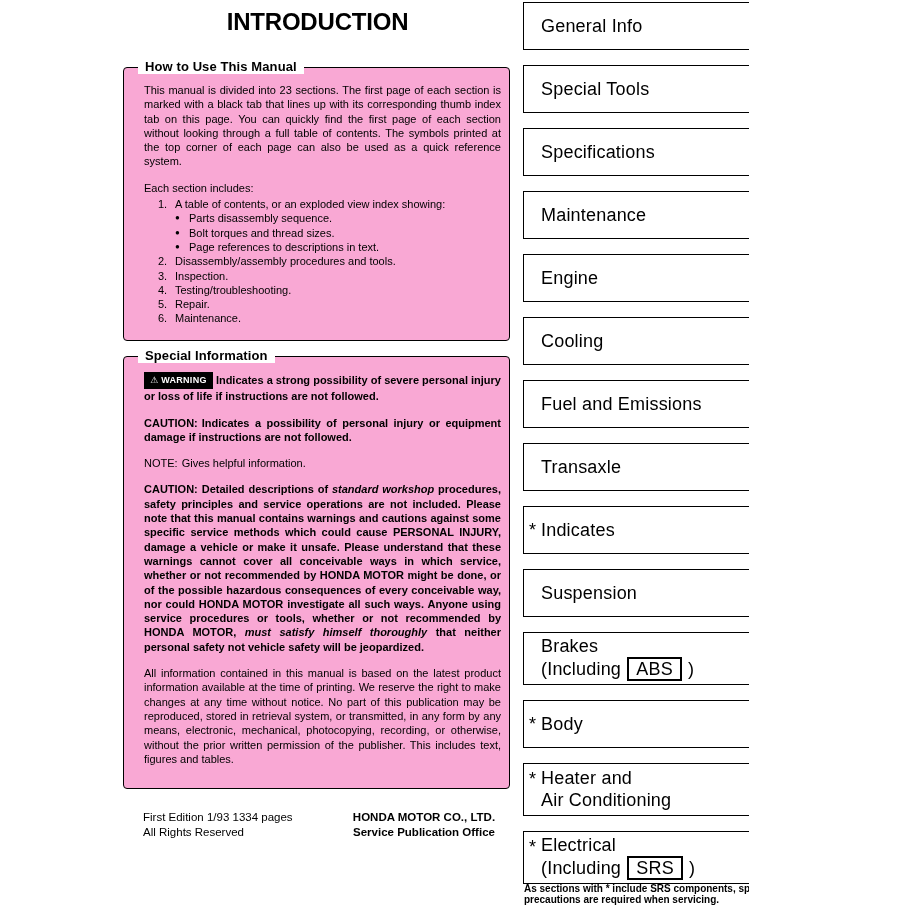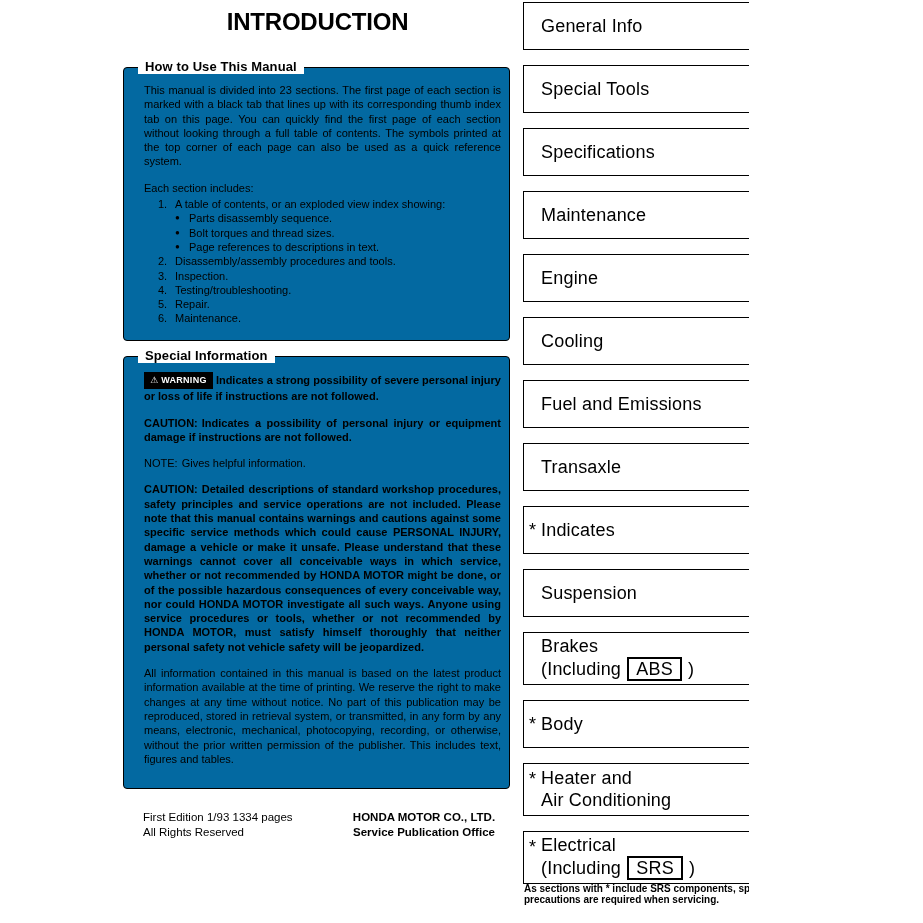--- a/index.html
+++ b/index.html
@@ -2,37 +2,37 @@
 <html><head>
 <meta charset="utf-8">
 <style>
   html,body{margin:0;padding:0;background:#fff;}
   .page{position:relative;width:749px;height:923px;background:#fff;color:#000;
         font-family:"Liberation Sans","DejaVu Sans",sans-serif;overflow:hidden;}
   
   .title{position:absolute;left:125px;top:8px;width:385px;text-align:center;
          font-size:24px;font-weight:700;letter-spacing:-0.2px;}
   .fbox{position:absolute;left:123px;width:387px;border:1.3px solid #000;border-radius:4px;
-        box-sizing:border-box;padding:15px 8px 10px 20px;background:#0369a1;}
+        box-sizing:border-box;padding:15px 8px 10px 20px;background:#f9a8d4;}
   .box1{top:67px;min-height:274px;}
   .box2{top:356px;min-height:416px;}
   .legend{position:absolute;top:-9px;left:14px;background:#fff;padding:0 7px;
           font-size:13px;font-weight:700;letter-spacing:0.1px;}
   .fbox p{margin:0 0 12px 0;font-size:11px;line-height:14.3px;}
   .jtext{text-align:justify;}
   .bold{font-weight:700;}
   .lbl{margin-right:4px;}
   .inc-head{margin-bottom:2px !important;}
   .li-num{display:flex;padding-left:14px;font-size:11px;line-height:14.3px;}
   .li-num .num{flex:none;width:17px;}
   .li-sub{display:flex;padding-left:31px;font-size:11px;line-height:14.3px;}
   .li-sub .bullet{flex:none;width:14px;font-size:8px;line-height:14.3px;}
   .wbadge{display:inline-block;background:#000;color:#fff;font-size:9px;font-weight:700;
           padding:1px 6px 2px 6px;letter-spacing:0.3px;vertical-align:1px;}
-  .ital{font-weight:700;}
+  .ital{font-style:italic;font-weight:700;}
   .footer-left{position:absolute;left:143px;top:810px;font-size:11.5px;line-height:15px;}
   .footer-right{position:absolute;left:348px;top:810px;width:152px;text-align:center;
                 font-size:11.5px;line-height:15px;font-weight:700;}
   
   .tabs{position:absolute;left:523px;top:2px;width:304px;}
   .tab{display:flex;height:48px;margin-bottom:15px;cursor:pointer;}
   .tab.two{height:53px;border-radius:23px;}
   .tab-label{position:relative;flex:1;border:1.5px solid #000;background:#fff;
              box-sizing:border-box;display:flex;flex-direction:column;justify-content:center;
              padding-left:17px;font-size:18px;letter-spacing:0.2px;}

